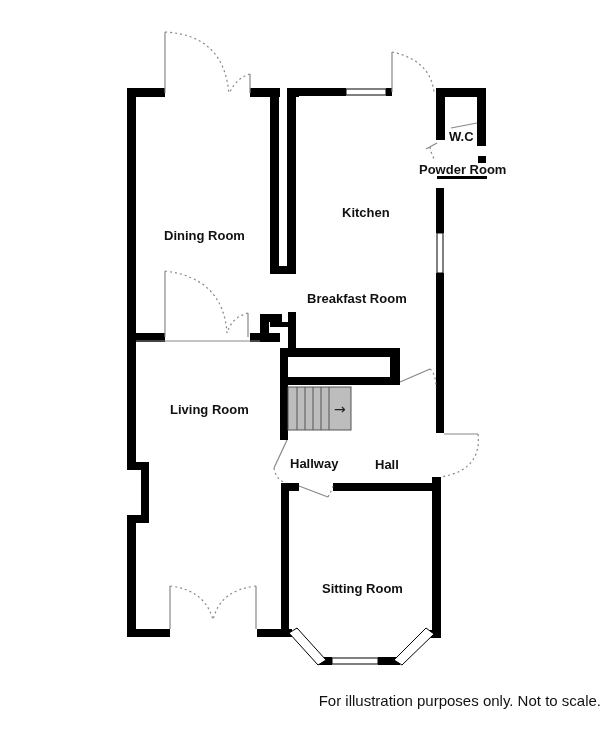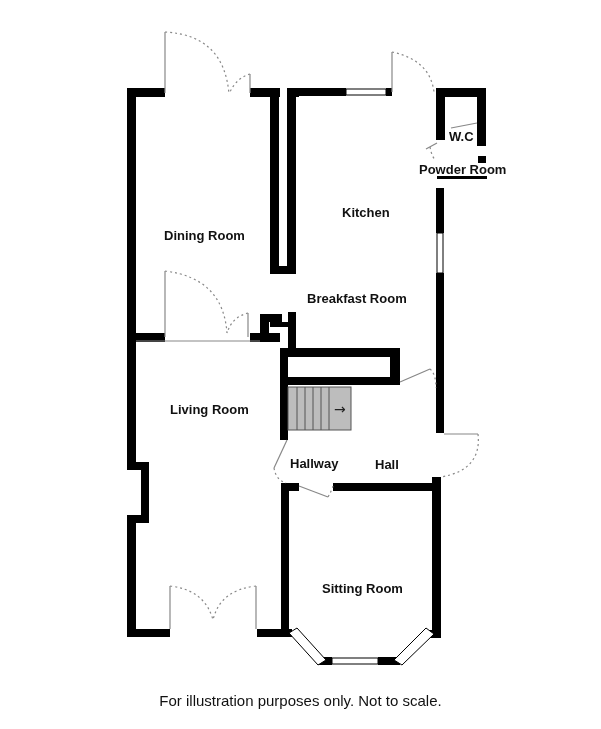--- a/index.html
+++ b/index.html
@@ -1,19 +1,19 @@
 <!DOCTYPE html>
 <html><head>
 <meta charset="utf-8">
 <style>
   html, body { margin: 0; padding: 0; background: #ffffff; }
   body { width: 601px; height: 729px; position: relative; overflow: hidden; font-family: "Liberation Sans", sans-serif; }
   svg { position: absolute; left: 0; top: 0; }
   .room-label { font-family: "Liberation Sans", sans-serif; font-weight: bold; font-size: 13px; fill: #111111; }
-  .caption { position: absolute; left: 0; top: 692px; width: 601px; text-align: center; font-family: "Liberation Sans", sans-serif; font-size: 15px; color: #111111; }
+  .caption { position: absolute; left: 0; top: 692px; width: 601px; text-align: right; font-family: "Liberation Sans", sans-serif; font-size: 15px; color: #111111; }
   .wall { fill: #000000; }
   .window { fill: #ffffff; stroke: #000000; stroke-width: 1; }
   .door-leaf { stroke: #888888; stroke-width: 1.2; fill: none; }
   .door-swing { stroke: #888888; stroke-width: 1.2; fill: none; stroke-dasharray: 2 3; }
   .stair { fill: #bdbdbd; stroke: #555555; stroke-width: 1; }
 </style>
 </head>
 <body>
 
 <svg width="601" height="729" viewBox="0 0 601 729" xmlns="http://www.w3.org/2000/svg">

